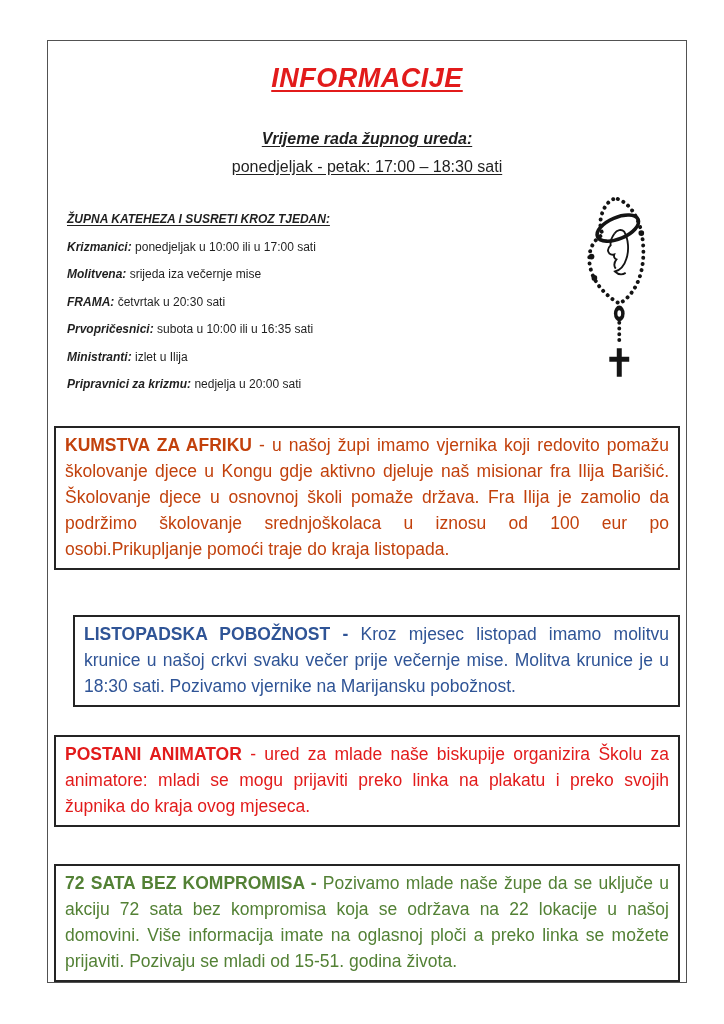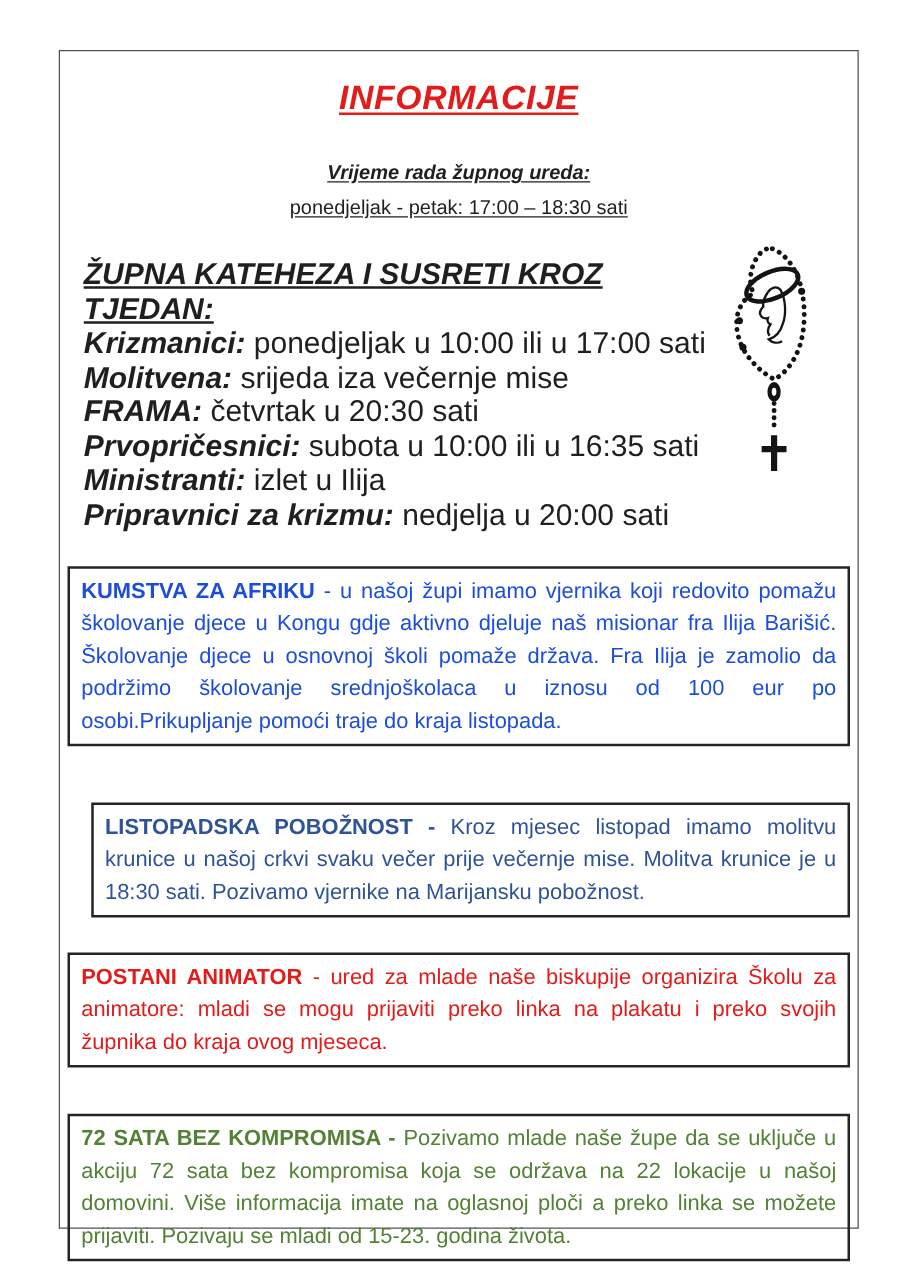--- a/index.html
+++ b/index.html
@@ -49,21 +49,21 @@
     text-decoration: underline;
     text-underline-offset: 2px;
   }
   .office .line {
     text-decoration: underline;
     text-underline-offset: 2px;
   }
   .weekly {
     margin-top: 26px;
     padding-left: 13px;
-    font-size: 24px;
+    font-size: 12px;
     line-height: 27.5px;
     max-width: 510px;
   }
   .weekly .head {
     font-weight: bold;
     font-style: italic;
     text-decoration: underline;
     text-underline-offset: 2px;
   }
   .weekly .group {
@@ -140,34 +140,34 @@
         <path d="M59,63 C63,57 69,56 73,60 C79,70 80,87 76,98 C73,108 67,114 60,116 C64,120 70,121 75,118" stroke-width="2.6"></path>
         <circle cx="27" cy="95" r="4" fill="#141414" stroke="none"></circle>
         <circle cx="31" cy="125" r="4" fill="#141414" stroke="none"></circle>
         <circle cx="97" cy="62" r="4" fill="#141414" stroke="none"></circle>
         <ellipse cx="66" cy="175" rx="7.5" ry="11" fill="#141414" stroke="none"></ellipse>
         <ellipse cx="66" cy="175" rx="2.6" ry="4.6" fill="#ffffff" stroke="none"></ellipse>
         <path d="M62.5,224 h7 v12 h10.5 v7 h-10.5 v21 h-7 v-21 h-10.5 v-7 h10.5 Z" fill="#141414" stroke="none"></path>
       </g>
     </svg>
 
-    <div class="notice notice-1" style="color: #1d4ed8;">
+    <div class="notice notice-1" style="color: #c2410c;">
       <span class="t">KUMSTVA ZA AFRIKU</span>
       <span>- u našoj župi imamo vjernika koji redovito pomažu školovanje djece u Kongu gdje aktivno djeluje naš misionar fra Ilija Barišić. Školovanje djece u osnovnoj školi pomaže država. Fra Ilija je zamolio da podržimo školovanje srednjoškolaca u iznosu od 100 eur po osobi.Prikupljanje pomoći traje do kraja listopada.</span>
     </div>
 
     <div class="notice notice-2" style="color: rgb(47, 84, 150);">
       <span class="t">LISTOPADSKA POBOŽNOST -</span>
       <span>Kroz mjesec listopad imamo molitvu krunice u našoj crkvi svaku večer prije večernje mise. Molitva krunice je u 18:30 sati. Pozivamo vjernike na Marijansku pobožnost.</span>
     </div>
 
     <div class="notice notice-3" style="color: rgb(226, 27, 27);">
       <span class="t">POSTANI ANIMATOR</span>
       <span>- ured za mlade naše biskupije organizira Školu za animatore: mladi se mogu prijaviti preko linka na plakatu i preko svojih župnika do kraja ovog mjeseca.</span>
     </div>
 
     <div class="notice notice-4" style="color: rgb(83, 129, 53);">
       <span class="t">72 SATA BEZ KOMPROMISA -</span>
-      <span>Pozivamo mlade naše župe da se uključe u akciju 72 sata bez kompromisa koja se održava na 22 lokacije u našoj domovini. Više informacija imate na oglasnoj ploči a preko linka se možete prijaviti. Pozivaju se mladi od 15-23. godina života.</span>
+      <span>Pozivamo mlade naše župe da se uključe u akciju 72 sata bez kompromisa koja se održava na 22 lokacije u našoj domovini. Više informacija imate na oglasnoj ploči a preko linka se možete prijaviti. Pozivaju se mladi od 15-51. godina života.</span>
     </div>
 
   </div>
 </div>
 
 </body></html>

